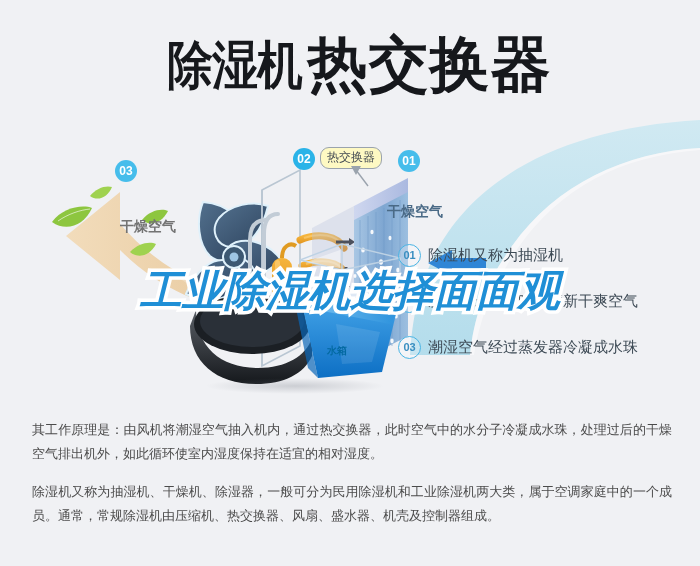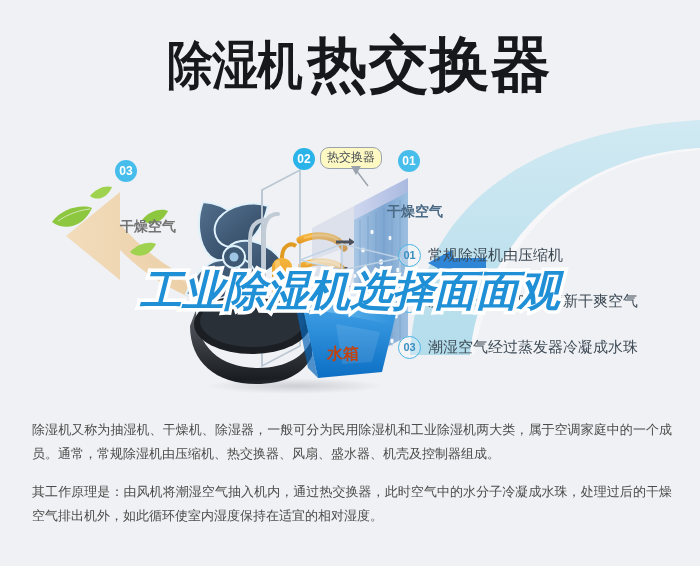--- a/index.html
+++ b/index.html
@@ -40,21 +40,21 @@
     font-size:12px;font-weight:700;
     display:flex;align-items:center;justify-content:center;
     line-height:1;
   }
   .badge.lite{background:#46bdeb;}
   .art-label{
     position:absolute;font-size:14px;color:#737373;font-weight:700;
     white-space:nowrap;
   }
   .art-label.blue{color:#4a6a86;}
-  .art-label.tank{color:#c2410c;font-size:16px;}
+  .art-label.tank{color:#0369a1;font-size:10px;}
 
   .callout{
     position:absolute;
     border:1.5px solid #9aa3ad;border-radius:9px;
     background:#fef9c3;
     padding:1px 6px 2px 6px;
     font-size:12px;color:#444b53;white-space:nowrap;
   }
   .callout-tail{
     position:absolute;width:0;height:0;
@@ -300,35 +300,35 @@
   <div class="badge lite" style="left:398px;top:150px;">01</div>
   <div class="art-label blue" style="left:387px;top:203px;">干燥空气</div>
 
   <div class="art-label tank" style="left:327px;top:344px;">水箱</div>
 
   <div class="shadow"></div>
 
   <div class="steps">
     <div class="step">
       <div class="step-num">01</div>
-      <div class="step-text">常规除湿机由压缩机</div>
+      <div class="step-text">除湿机又称为抽湿机</div>
     </div>
     <div class="step">
       <div class="step-num">02</div>
       <div class="step-text">从上部出风口吹出清新干爽空气</div>
     </div>
     <div class="step">
       <div class="step-num">03</div>
       <div class="step-text">潮湿空气经过蒸发器冷凝成水珠</div>
     </div>
   </div>
 
   <div class="wm-wrap">
     <div class="wm-back">工业除湿机选择面面观</div>
     <div class="wm-front">工业除湿机选择面面观</div>
   </div>
 
   <div class="copy">
+    <p>其工作原理是：由风机将潮湿空气抽入机内，通过热交换器，此时空气中的水分子冷凝成水珠，处理过后的干燥空气排出机外，如此循环使室内湿度保持在适宜的相对湿度。</p>
     <p>除湿机又称为抽湿机、干燥机、除湿器，一般可分为民用除湿机和工业除湿机两大类，属于空调家庭中的一个成员。通常，常规除湿机由压缩机、热交换器、风扇、盛水器、机壳及控制器组成。</p>
-    <p>其工作原理是：由风机将潮湿空气抽入机内，通过热交换器，此时空气中的水分子冷凝成水珠，处理过后的干燥空气排出机外，如此循环使室内湿度保持在适宜的相对湿度。</p>
   </div>
 
 </div>
 
 </body></html>

